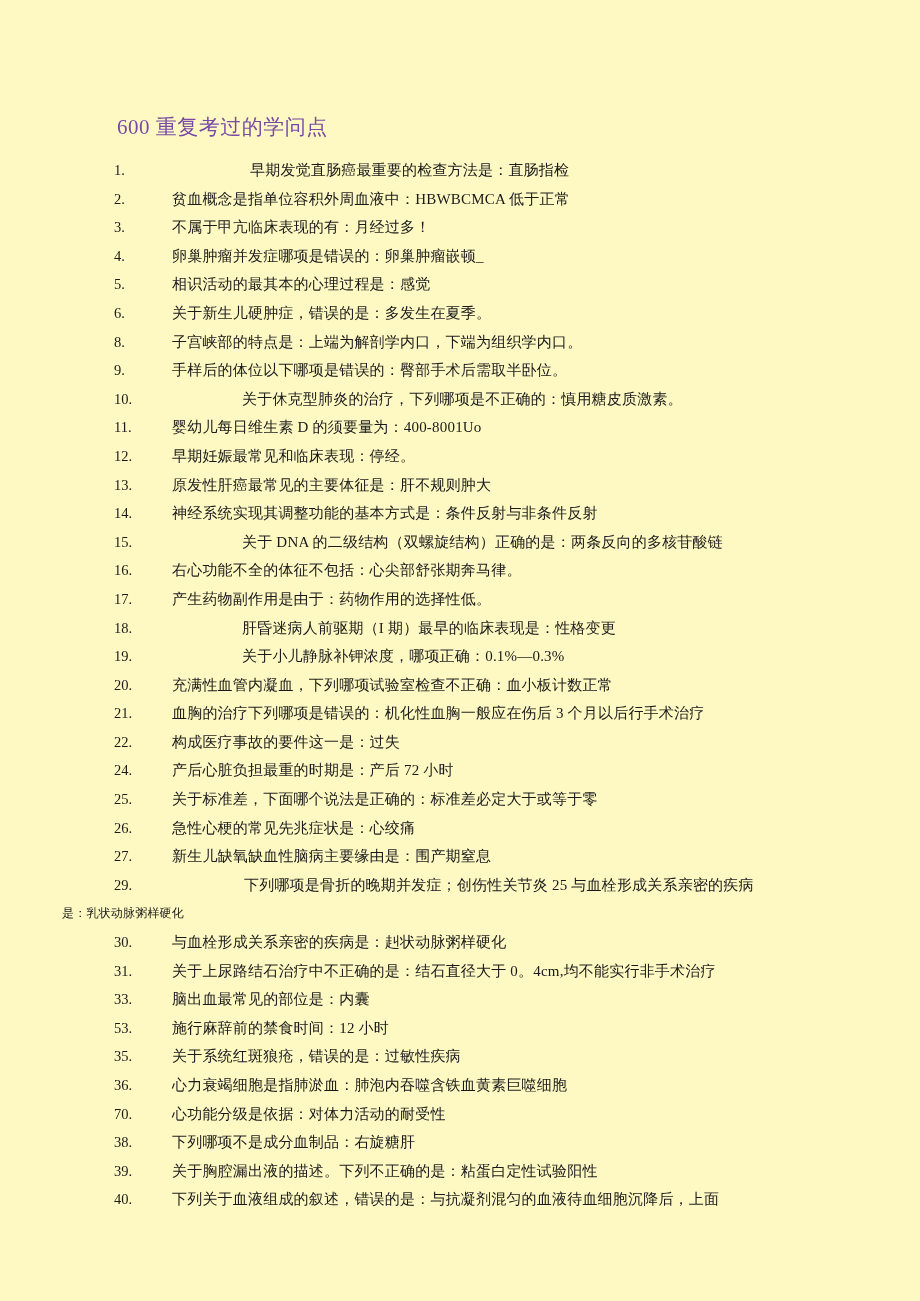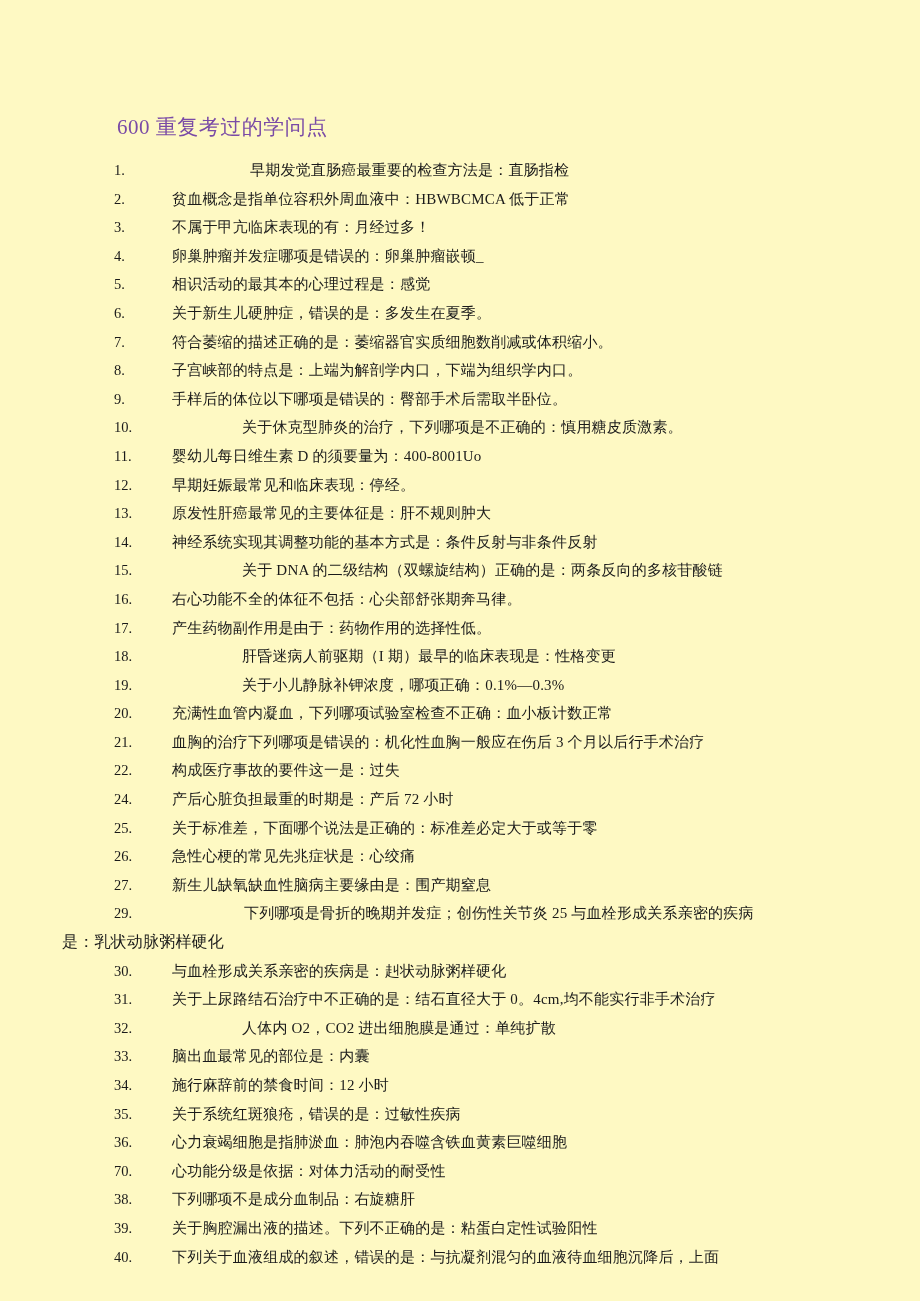--- a/index.html
+++ b/index.html
@@ -61,21 +61,21 @@
   }
   
   .indent-normal .qtext { padding-left: 0px; }
   
   .indent-wide .qtext { padding-left: 78px; }
   .indent-mid .qtext { padding-left: 70px; }
   .indent-med2 .qtext { padding-left: 72px; }
   
   .qcont {
     display: block;
-    font-size: 16px;
+    font-size: 12px;
     line-height: 28.6px;
     padding-left: 0;
     margin-left: -52px;
     white-space: nowrap;
     letter-spacing: 0.2px;
   }
 </style>
 </head>
 <body style="color: rgb(26, 26, 26);">
 
@@ -84,21 +84,20 @@
 
     <h1 class="doc-title" style="color: rgb(122, 75, 166);">600 重复考过的学问点</h1>
 
     <ol class="qlist" id="question-list">
         <li class="qrow indent-wide"><span class="qnum">1.</span><span class="qtext">早期发觉直肠癌最重要的检查方法是：直肠指检</span></li>
         <li class="qrow indent-normal"><span class="qnum">2.</span><span class="qtext">贫血概念是指单位容积外周血液中：HBWBCMCA 低于正常</span></li>
         <li class="qrow indent-normal"><span class="qnum">3.</span><span class="qtext">不属于甲亢临床表现的有：月经过多！</span></li>
         <li class="qrow indent-normal"><span class="qnum">4.</span><span class="qtext">卵巢肿瘤并发症哪项是错误的：卵巢肿瘤嵌顿_</span></li>
         <li class="qrow indent-normal"><span class="qnum">5.</span><span class="qtext">相识活动的最其本的心理过程是：感觉</span></li>
         <li class="qrow indent-normal"><span class="qnum">6.</span><span class="qtext">关于新生儿硬肿症，错误的是：多发生在夏季。</span></li>
-        <li class="qrow indent-normal"><span class="qnum">7.</span><span class="qtext">符合萎缩的描述正确的是：萎缩器官实质细胞数削减或体积缩小。</span></li>
         <li class="qrow indent-normal"><span class="qnum">8.</span><span class="qtext">子宫峡部的特点是：上端为解剖学内口，下端为组织学内口。</span></li>
         <li class="qrow indent-normal"><span class="qnum">9.</span><span class="qtext">手样后的体位以下哪项是错误的：臀部手术后需取半卧位。</span></li>
         <li class="qrow indent-mid"><span class="qnum">10.</span><span class="qtext">关于休克型肺炎的治疗，下列哪项是不正确的：慎用糖皮质激素。</span></li>
         <li class="qrow indent-normal"><span class="qnum">11.</span><span class="qtext">婴幼儿每日维生素 D 的须要量为：400-8001Uo</span></li>
         <li class="qrow indent-normal"><span class="qnum">12.</span><span class="qtext">早期妊娠最常见和临床表现：停经。</span></li>
         <li class="qrow indent-normal"><span class="qnum">13.</span><span class="qtext">原发性肝癌最常见的主要体征是：肝不规则肿大</span></li>
         <li class="qrow indent-normal"><span class="qnum">14.</span><span class="qtext">神经系统实现其调整功能的基本方式是：条件反射与非条件反射</span></li>
         <li class="qrow indent-mid"><span class="qnum">15.</span><span class="qtext">关于 DNA 的二级结构（双螺旋结构）正确的是：两条反向的多核苷酸链</span></li>
         <li class="qrow indent-normal"><span class="qnum">16.</span><span class="qtext">右心功能不全的体征不包括：心尖部舒张期奔马律。</span></li>
         <li class="qrow indent-normal"><span class="qnum">17.</span><span class="qtext">产生药物副作用是由于：药物作用的选择性低。</span></li>
@@ -107,23 +106,22 @@
         <li class="qrow indent-normal"><span class="qnum">20.</span><span class="qtext">充满性血管内凝血，下列哪项试验室检查不正确：血小板计数正常</span></li>
         <li class="qrow indent-normal"><span class="qnum">21.</span><span class="qtext">血胸的治疗下列哪项是错误的：机化性血胸一般应在伤后 3 个月以后行手术治疗</span></li>
         <li class="qrow indent-normal"><span class="qnum">22.</span><span class="qtext">构成医疗事故的要件这一是：过失</span></li>
         <li class="qrow indent-normal"><span class="qnum">24.</span><span class="qtext">产后心脏负担最重的时期是：产后 72 小时</span></li>
         <li class="qrow indent-normal"><span class="qnum">25.</span><span class="qtext">关于标准差，下面哪个说法是正确的：标准差必定大于或等于零</span></li>
         <li class="qrow indent-normal"><span class="qnum">26.</span><span class="qtext">急性心梗的常见先兆症状是：心绞痛</span></li>
         <li class="qrow indent-normal"><span class="qnum">27.</span><span class="qtext">新生儿缺氧缺血性脑病主要缘由是：围产期窒息</span></li>
         <li class="qrow indent-med2"><span class="qnum">29.</span><span class="qtext">下列哪项是骨折的晚期并发症；创伤性关节炎 25 与血栓形成关系亲密的疾病</span><span class="qcont">是：乳状动脉粥样硬化</span></li>
         <li class="qrow indent-normal"><span class="qnum">30.</span><span class="qtext">与血栓形成关系亲密的疾病是：赳状动脉粥样硬化</span></li>
         <li class="qrow indent-normal"><span class="qnum">31.</span><span class="qtext">关于上尿路结石治疗中不正确的是：结石直径大于 0。4cm,均不能实行非手术治疗</span></li>
-        <li class="qrow indent-mid"><span class="qnum">32.</span><span class="qtext">人体内 O2，CO2 进出细胞膜是通过：单纯扩散</span></li>
         <li class="qrow indent-normal"><span class="qnum">33.</span><span class="qtext">脑出血最常见的部位是：内囊</span></li>
-        <li class="qrow indent-normal"><span class="qnum">34.</span><span class="qtext">施行麻辞前的禁食时间：12 小时</span></li>
+        <li class="qrow indent-normal"><span class="qnum">53.</span><span class="qtext">施行麻辞前的禁食时间：12 小时</span></li>
         <li class="qrow indent-normal"><span class="qnum">35.</span><span class="qtext">关于系统红斑狼疮，错误的是：过敏性疾病</span></li>
         <li class="qrow indent-normal"><span class="qnum">36.</span><span class="qtext">心力衰竭细胞是指肺淤血：肺泡内吞噬含铁血黄素巨噬细胞</span></li>
         <li class="qrow indent-normal"><span class="qnum">70.</span><span class="qtext">心功能分级是依据：对体力活动的耐受性</span></li>
         <li class="qrow indent-normal"><span class="qnum">38.</span><span class="qtext">下列哪项不是成分血制品：右旋糖肝</span></li>
         <li class="qrow indent-normal"><span class="qnum">39.</span><span class="qtext">关于胸腔漏出液的描述。下列不正确的是：粘蛋白定性试验阳性</span></li>
         <li class="qrow indent-normal"><span class="qnum">40.</span><span class="qtext">下列关于血液组成的叙述，错误的是：与抗凝剂混匀的血液待血细胞沉降后，上面</span></li>
       </ol>
 
   </div>
 </div>

